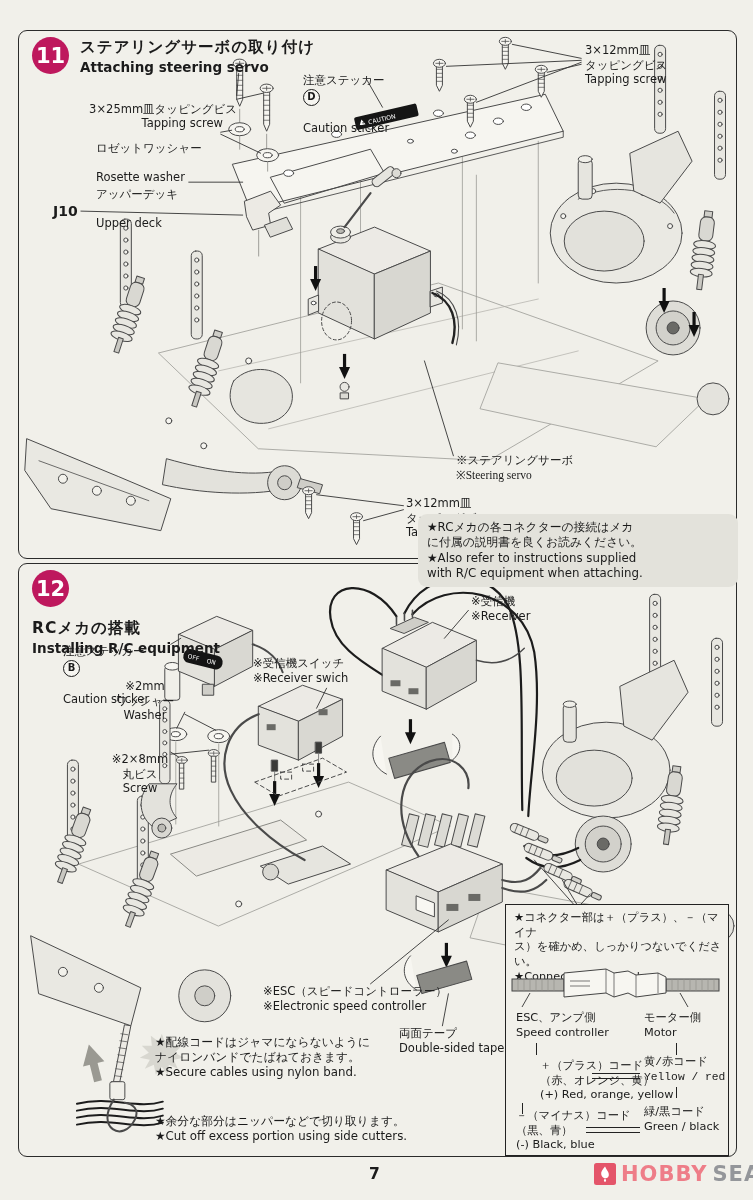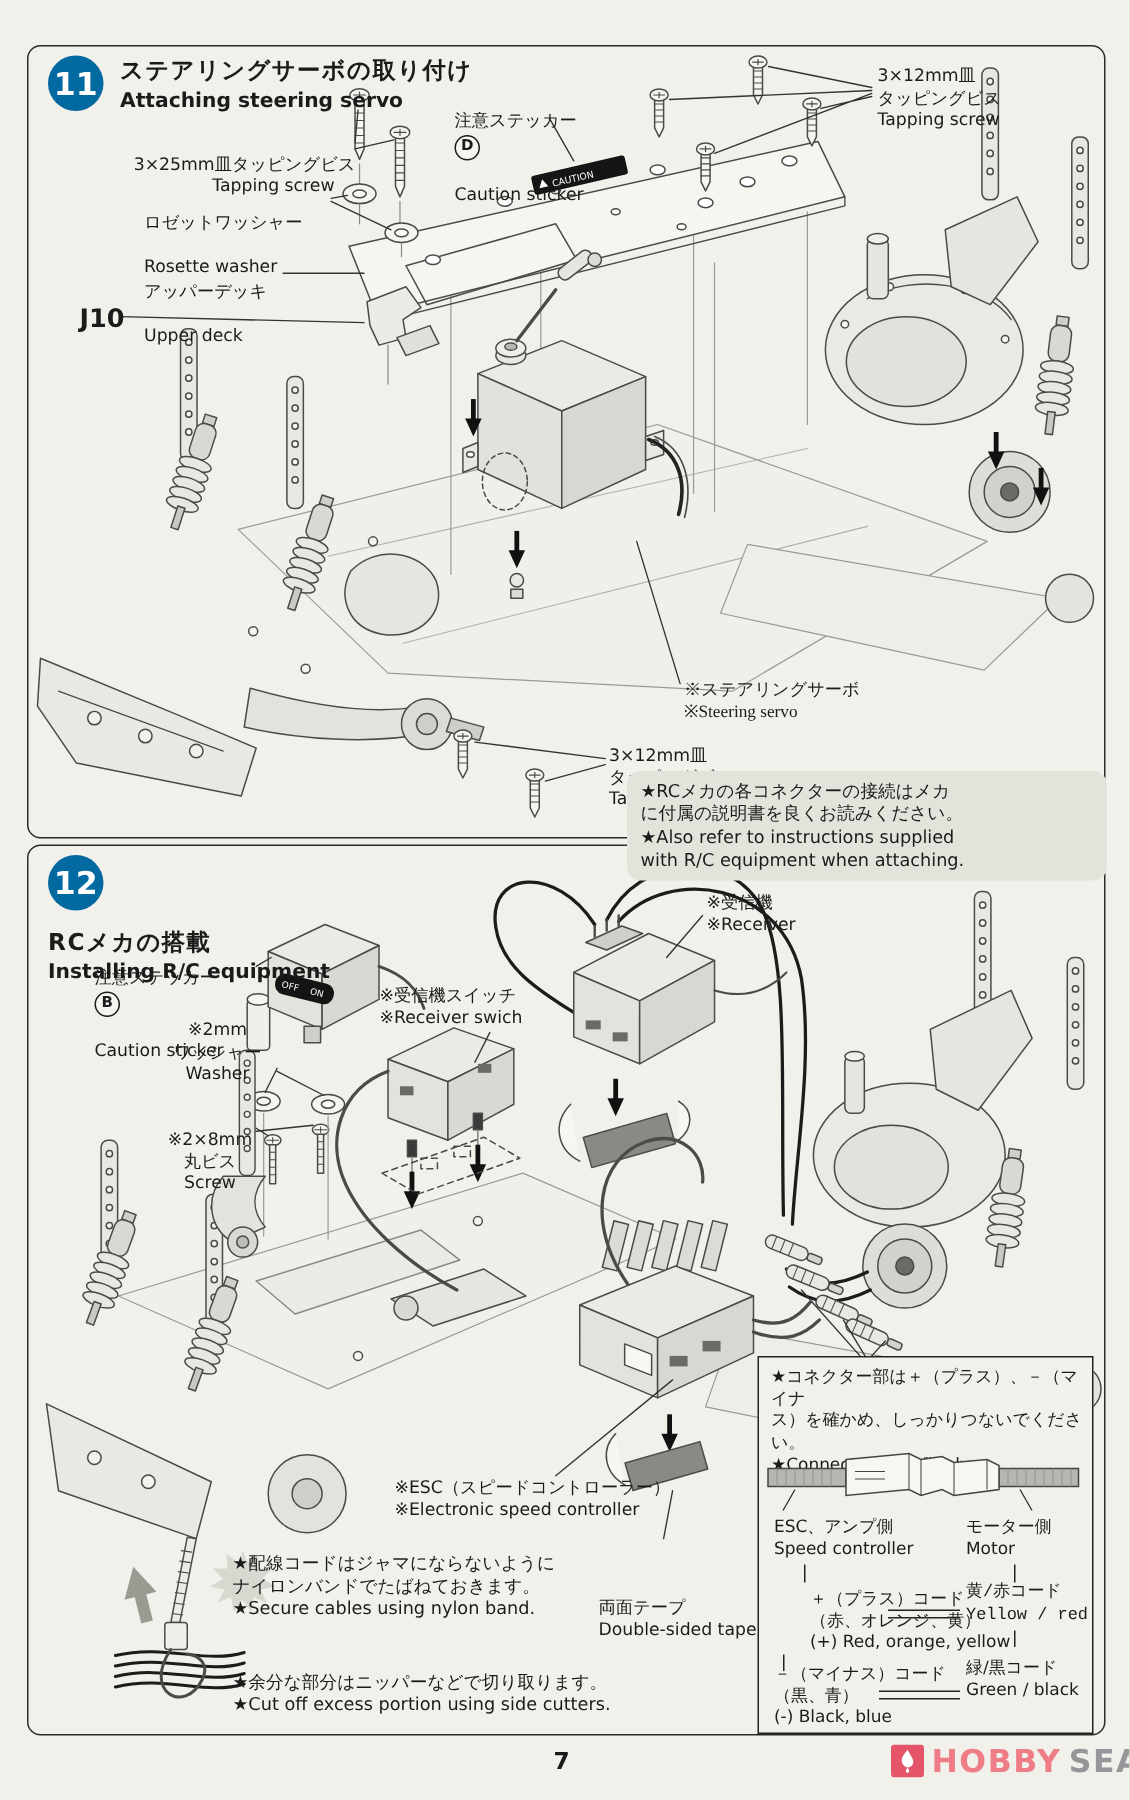--- a/index.html
+++ b/index.html
@@ -3,27 +3,27 @@
 <meta charset="utf-8">
 <style>
   html,body{margin:0;padding:0;background:#d8d8d4;}
   .page{position:relative;width:753px;height:1200px;background:#f1f0ea;overflow:hidden;
         font-family:"DejaVu Sans",sans-serif;color:#1b1b1b;}
   .panel{position:absolute;border:1.6px solid #2b2b2b;border-radius:9px;}
   .panel-11{left:18px;top:30px;width:717px;height:527px;}
   .panel-12{left:18px;top:563px;width:717px;height:592px;}
   svg.art{position:absolute;left:0;top:0;z-index:1;}
   .step-header{position:absolute;display:flex;gap:11px;align-items:flex-start;z-index:2;}
-  .badge{width:37px;height:37px;border-radius:50%;background:#0369a1;color:#fff;font-weight:bold;
+  .badge{width:37px;height:37px;border-radius:50%;background:#be185d;color:#fff;font-weight:bold;
          font-size:21px;display:flex;align-items:center;justify-content:center;flex:0 0 auto;}
   .t-ja{font-size:15.5px;font-weight:bold;letter-spacing:1px;}
   .t-en{font-size:13.5px;font-weight:bold;margin-top:1px;}
   .lbl{position:absolute;font-size:11.5px;line-height:1.28;z-index:2;white-space:pre-line;}
   .lbl .en-ind{display:block;margin-left:42px;}
-  .bold-part{font-size:17px;font-weight:bold;}
+  .bold-part{font-size:14px;font-weight:bold;}
   .circ{display:inline-flex;width:15px;height:15px;border:1.4px solid #1b1b1b;border-radius:50%;
         align-items:center;justify-content:center;font-size:10px;font-weight:bold;background:#f6f5f0;
         vertical-align:-2px;line-height:1;}
   .note-gray{position:absolute;background:#e3e2db;border-radius:9px;padding:6px 9px;
              font-size:11.8px;line-height:1.3;white-space:pre-line;z-index:4;}
   .subbox{position:absolute;border:1.5px solid #222;background:#f1f0ea;z-index:2;}
   .sb-txt{position:absolute;font-size:11.3px;line-height:1.3;white-space:pre-line;}
   .dbl{position:absolute;height:3.5px;border-top:1.4px solid #222;border-bottom:1.4px solid #222;}
   .vbar{position:absolute;width:1.3px;background:#222;}
   .footer-num{position:absolute;font-size:15.5px;font-weight:bold;z-index:2;}
@@ -487,21 +487,21 @@
 ワッシャー
 Washer</div>
 
     <div class="lbl" style="left:88px;top:188px;width:66px;text-align:center;">※2×8mm
 丸ビス
 Screw</div>
 
     <div class="lbl" style="left:244px;top:420px;">※ESC（スピードコントローラー）
 ※Electronic speed controller</div>
 
-    <div class="lbl" style="left:380px;top:462px;margin-top:38px;">両面テープ
+    <div class="lbl" style="left:380px;top:462px;">両面テープ
 Double-sided tape</div>
 
     <div class="lbl" style="left:136px;top:550px;font-size:11.8px;">★余分な部分はニッパーなどで切り取ります。
 ★Cut off excess portion using side cutters.</div>
 
     <div class="lbl" style="left:136px;top:471px;font-size:11.8px;">★配線コードはジャマにならないように
 ナイロンバンドでたばねておきます。
 ★Secure cables using nylon band.</div>
 
     <div class="subbox" style="left:486px;top:340px;width:222px;height:250px;">

